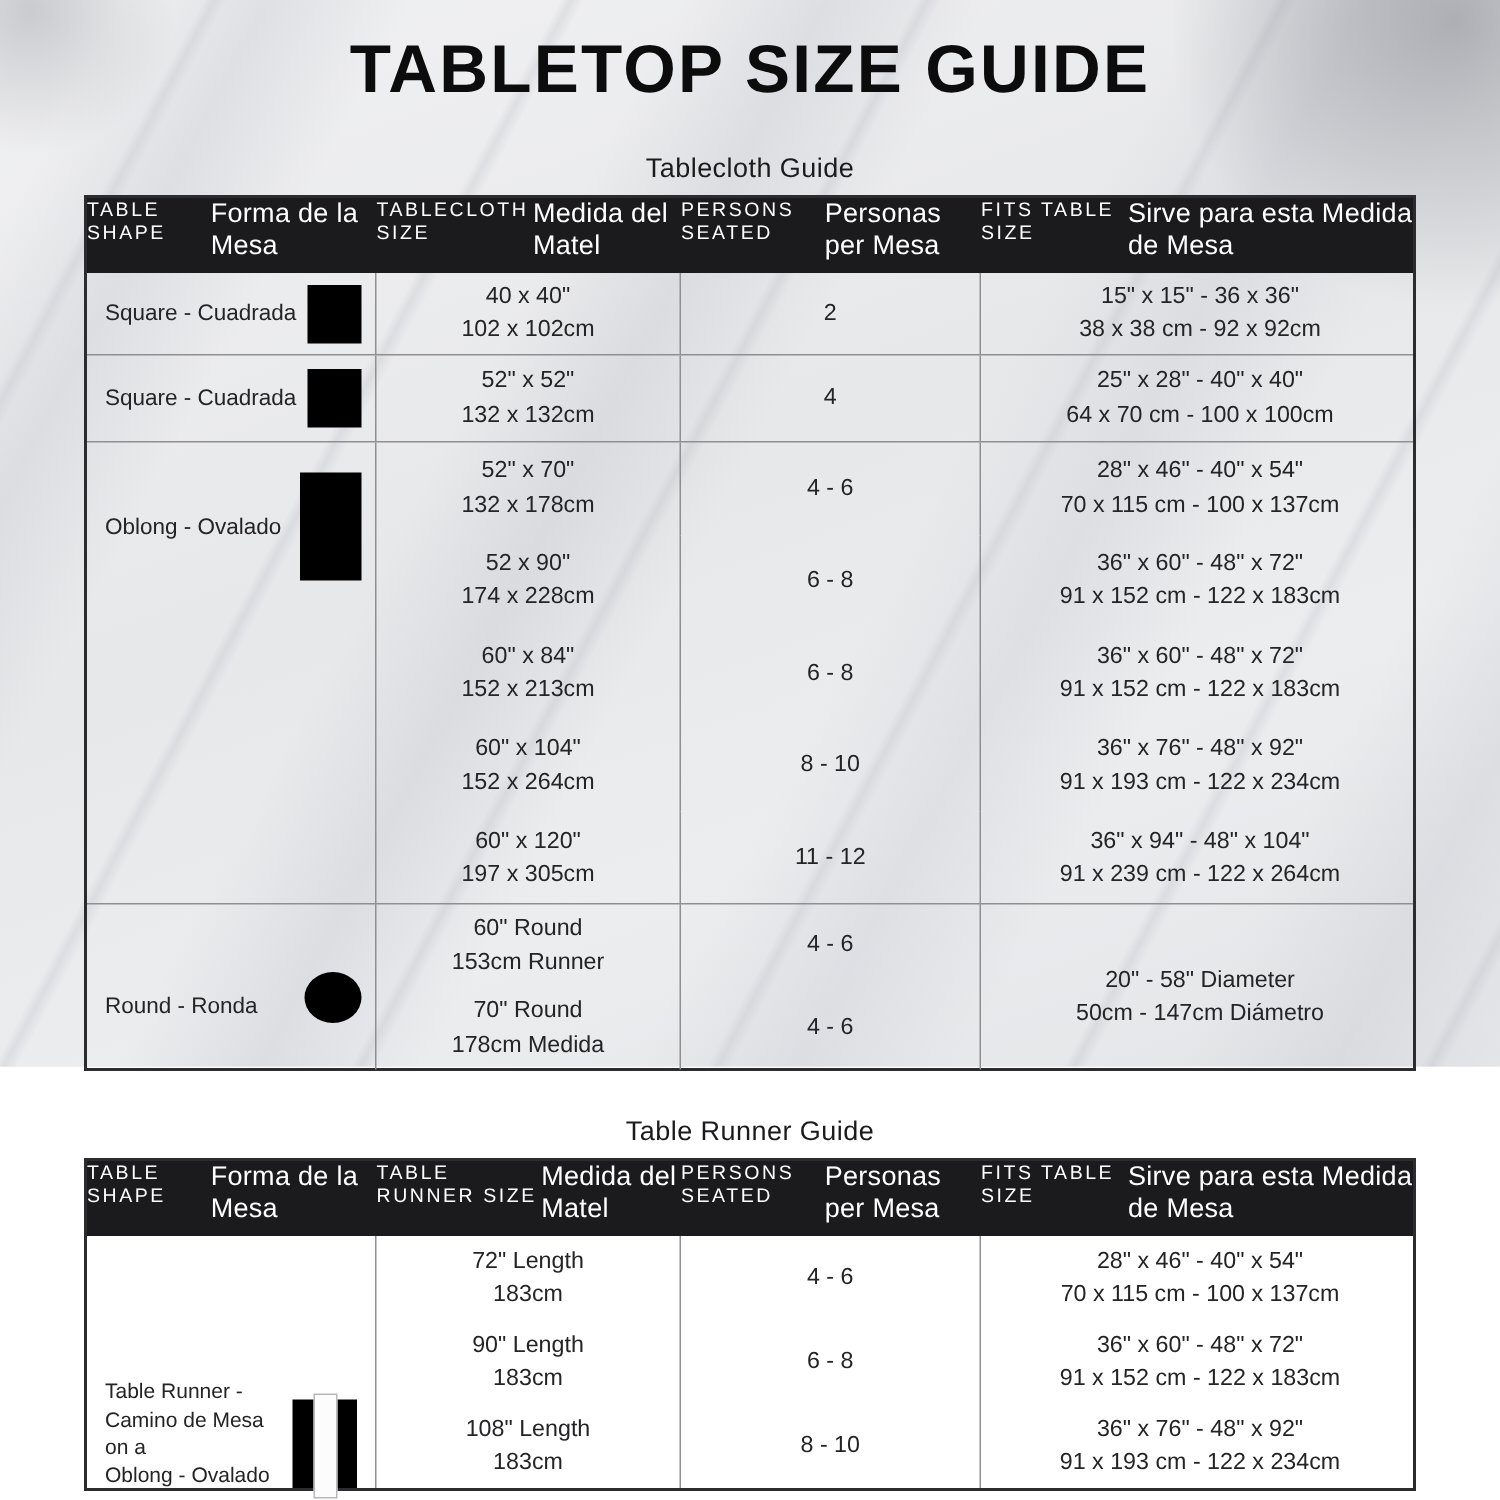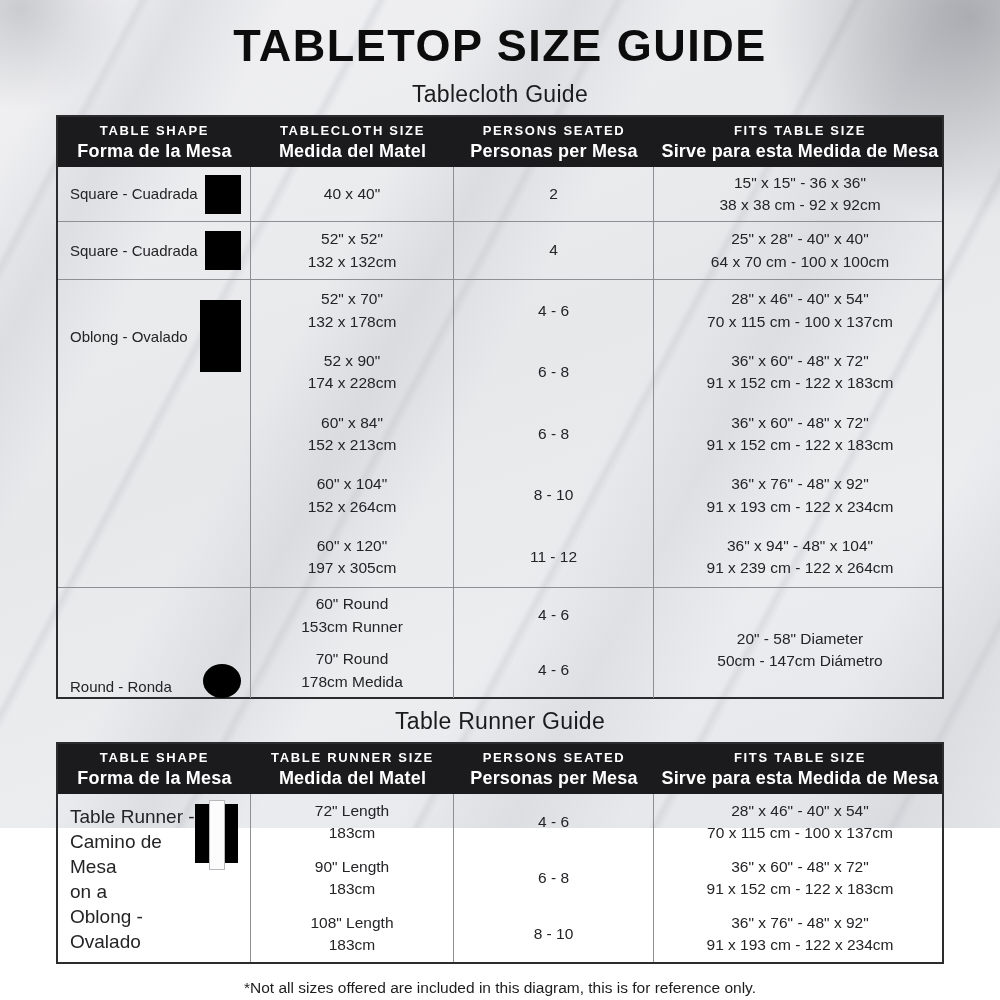--- a/index.html
+++ b/index.html
@@ -5,66 +5,66 @@
   :root{
     --grid:#8f8f93;
     --outer:#2c2c2e;
     --hdr:#1b1b1d;
     --txt:#242427;
   }
   *{box-sizing:border-box;margin:0;padding:0;}
   body{width:1000px;height:1000px;margin:0;overflow:hidden;
        font-family:"Liberation Sans", sans-serif;color:var(--txt);}
   .canvas{
-    position:relative;width:1000px;height:828px;
+    position:relative;width:1000px;height:711px;
     background-color:#e9eaec;
     background-image:
       radial-gradient(circle at 97% 2%, rgba(105,108,116,0.45), rgba(255,255,255,0) 16%),
       radial-gradient(circle at 2% 1%, rgba(130,133,140,0.35), rgba(255,255,255,0) 8%),
       linear-gradient(118deg, rgba(255,255,255,0) 6%, rgba(196,199,206,0.38) 13%, rgba(255,255,255,0) 20%,
                       rgba(255,255,255,0) 33%, rgba(188,191,199,0.32) 40%, rgba(255,255,255,0) 48%,
                       rgba(255,255,255,0) 58%, rgba(200,202,209,0.36) 66%, rgba(255,255,255,0) 74%,
                       rgba(255,255,255,0) 84%, rgba(191,194,201,0.3) 92%, rgba(255,255,255,0) 100%),
       repeating-linear-gradient(118deg, rgba(255,255,255,0) 0px, rgba(255,255,255,0) 120px,
                       rgba(168,171,180,0.22) 126px, rgba(255,255,255,0) 134px, rgba(255,255,255,0) 210px),
       linear-gradient(160deg, #f1f1f3 0%, #e7e8ea 45%, #ecedef 70%, #e4e5e8 100%);
   }
   .main-title{
     padding-top:20px;text-align:center;
     font-size:45px;font-weight:bold;letter-spacing:1.5px;color:#0c0c0d;
   }
   .section-title{
-    margin-top:9px;text-align:center;
-    font-size:23px;font-weight:normal;color:#1b1b1d;letter-spacing:0.3px;
+    margin-top:30px;text-align:center;
+    font-size:18px;font-weight:normal;color:#1b1b1d;letter-spacing:0.3px;
   }
   .t{width:888px;margin:7px auto 0;border:2px solid var(--outer);background:transparent;}
   .thead{display:grid;grid-template-columns:193px 203px 200px 292px;background:var(--hdr);color:#fff;height:50px;}
-  .th{display:flex;flex-direction:column;justify-content:center;text-align:center;gap:3px;font-weight:bold;}
+  .th{display:flex;justify-content:center;gap:3px;}
   .th .en{font-size:13px;letter-spacing:1.7px;}
   .th .es{font-size:18px;letter-spacing:0.2px;}
   .row{display:grid;grid-template-columns:193px 203px 200px 292px;}
   .row2col{display:grid;grid-template-columns:193px 695px;}
   .row-round{display:grid;grid-template-columns:193px 403px 292px;}
   .bt{border-top:1px solid var(--grid);}
   .h54{height:54px}.h58{height:58px}.h308{height:308px}.h110{height:110px}.h168{height:168px}
   .cell{
     border-right:1px solid var(--grid);
     display:flex;flex-direction:column;justify-content:center;
     text-align:center;font-size:15.5px;line-height:1.45;color:var(--txt);
   }
   .row > .cell:last-child,
   .subrow > .cell:last-child,
   .cell.fits-merged{border-right:none;}
   .shape-cell{flex-direction:row;justify-content:space-between;align-items:center;
     text-align:left;padding:0 9px 0 12px;font-size:15px;}
   .v-top{align-items:flex-start;padding-top:20px;}
   .v-top .lbl{margin-top:26px;}
-  .v-top2{align-items:flex-end;padding-top:11px;}
+  .v-top2{align-items:center;padding-top:11px;}
   .v-top2 .lbl{margin-top:14px;}
-  .v-top3{align-items:flex-start;padding-top:10px;font-size:19px;line-height:1.32;}
+  .v-top3{align-items:flex-end;padding-top:10px;font-size:14px;line-height:1.32;}
   .stack{display:flex;flex-direction:column;}
   .subrow{display:grid;grid-template-columns:203px 200px 292px;height:61.6px;}
   .h168 .subrow{height:56px;}
   .subrow-r{display:grid;grid-template-columns:203px 200px;height:55px;}
   .fits-merged .inner{transform:translateY(7px);}
   .sq{width:36px;height:39px;background:#000;flex:none;}
   .obl{width:41px;height:72px;background:#000;flex:none;}
   .rnd{width:38px;height:34px;background:#000;border-radius:50%;flex:none;margin-top:2px;}
   .runner-icon{position:relative;width:43px;height:59px;background:#000;flex:none;margin-right:3px;}
   .runner-icon .stripe{position:absolute;left:50%;transform:translateX(-50%);
@@ -99,20 +99,21 @@
       </div>
     </div>
 
     <div class="row h54">
       <div class="cell shape-cell">
         <span class="lbl">Square - Cuadrada</span>
         <span class="sq"></span>
       </div>
       <div class="cell">
         <div>40 x 40"</div>
+        <div>102 x 102cm</div>
       </div>
       <div class="cell">2</div>
       <div class="cell">
         <div>15" x 15" - 36 x 36"</div>
         <div>38 x 38 cm - 92 x 92cm</div>
       </div>
     </div>
 
     <div class="row h58 bt">
       <div class="cell shape-cell">

